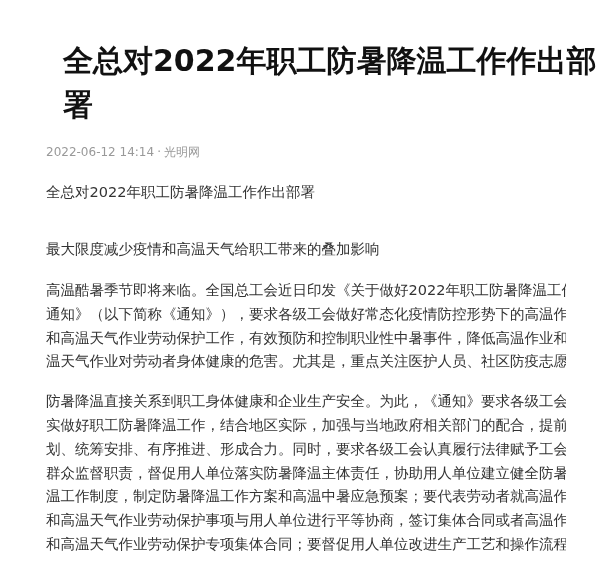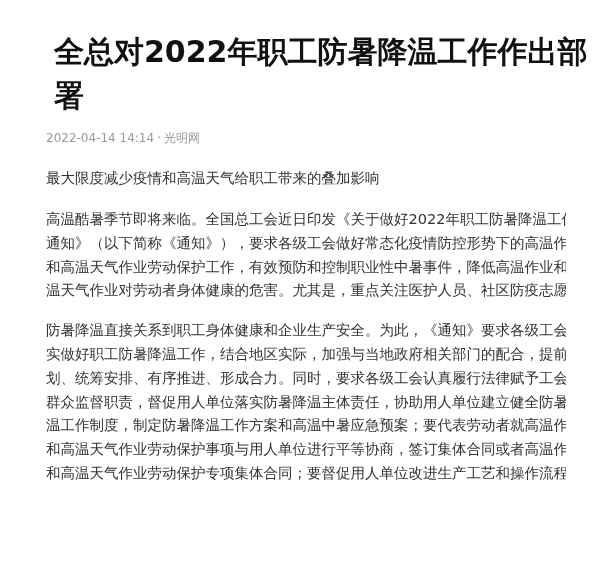--- a/index.html
+++ b/index.html
@@ -14,21 +14,21 @@
     position: relative;
     font-family: "DejaVu Sans", "Liberation Sans", sans-serif;
   }
   .article {
     position: absolute;
     left: 46px;
     top: 22px;
     width: 520px;
   }
   .title {
-    margin: 8px;
+    margin: 17px;
     font-size: 30px;
     line-height: 44px;
     font-weight: bold;
     color: #111111;
     letter-spacing: 0px;
   }
   .title .tline {
     display: block;
     white-space: nowrap;
   }
@@ -70,23 +70,24 @@
 </head>
 <body>
 
 <div class="article">
   <h1 class="title">
     <span class="tline">全总对2022年职工防暑降温工作作出部</span>
     <span class="tline">署</span>
   </h1>
 
   <div class="meta">
-    <span>2022-04-14 14:14</span><span class="sep">·</span><span>光明网</span>
+    <span>2022-06-12 14:14</span><span class="sep">·</span><span>光明网</span>
   </div>
 
+  <p class="subhead">全总对2022年职工防暑降温工作作出部署</p>
   <p class="subhead">最大限度减少疫情和高温天气给职工带来的叠加影响</p>
 
   <div class="para">
     <span class="pline">高温酷暑季节即将来临。全国总工会近日印发《关于做好2022年职工防暑降温工作的</span>
     <span class="pline">通知》（以下简称《通知》），要求各级工会做好常态化疫情防控形势下的高温作业</span>
     <span class="pline">和高温天气作业劳动保护工作，有效预防和控制职业性中暑事件，降低高温作业和高</span>
     <span class="pline">温天气作业对劳动者身体健康的危害。尤其是，重点关注医护人员、社区防疫志愿者</span>
   </div>
 
   <div class="para second">

